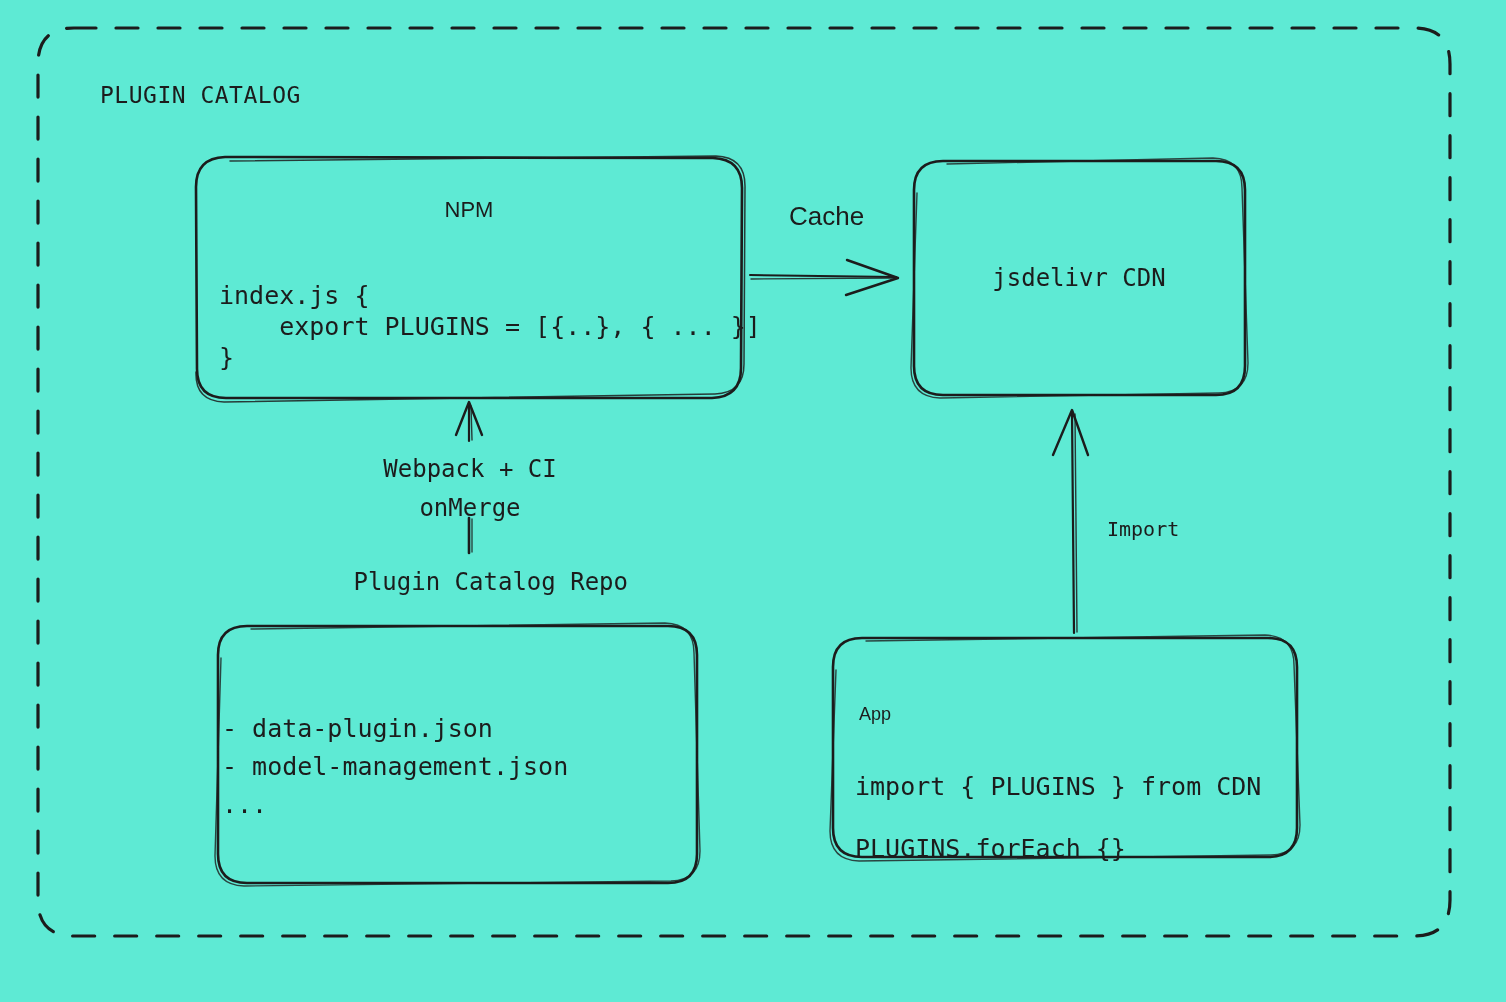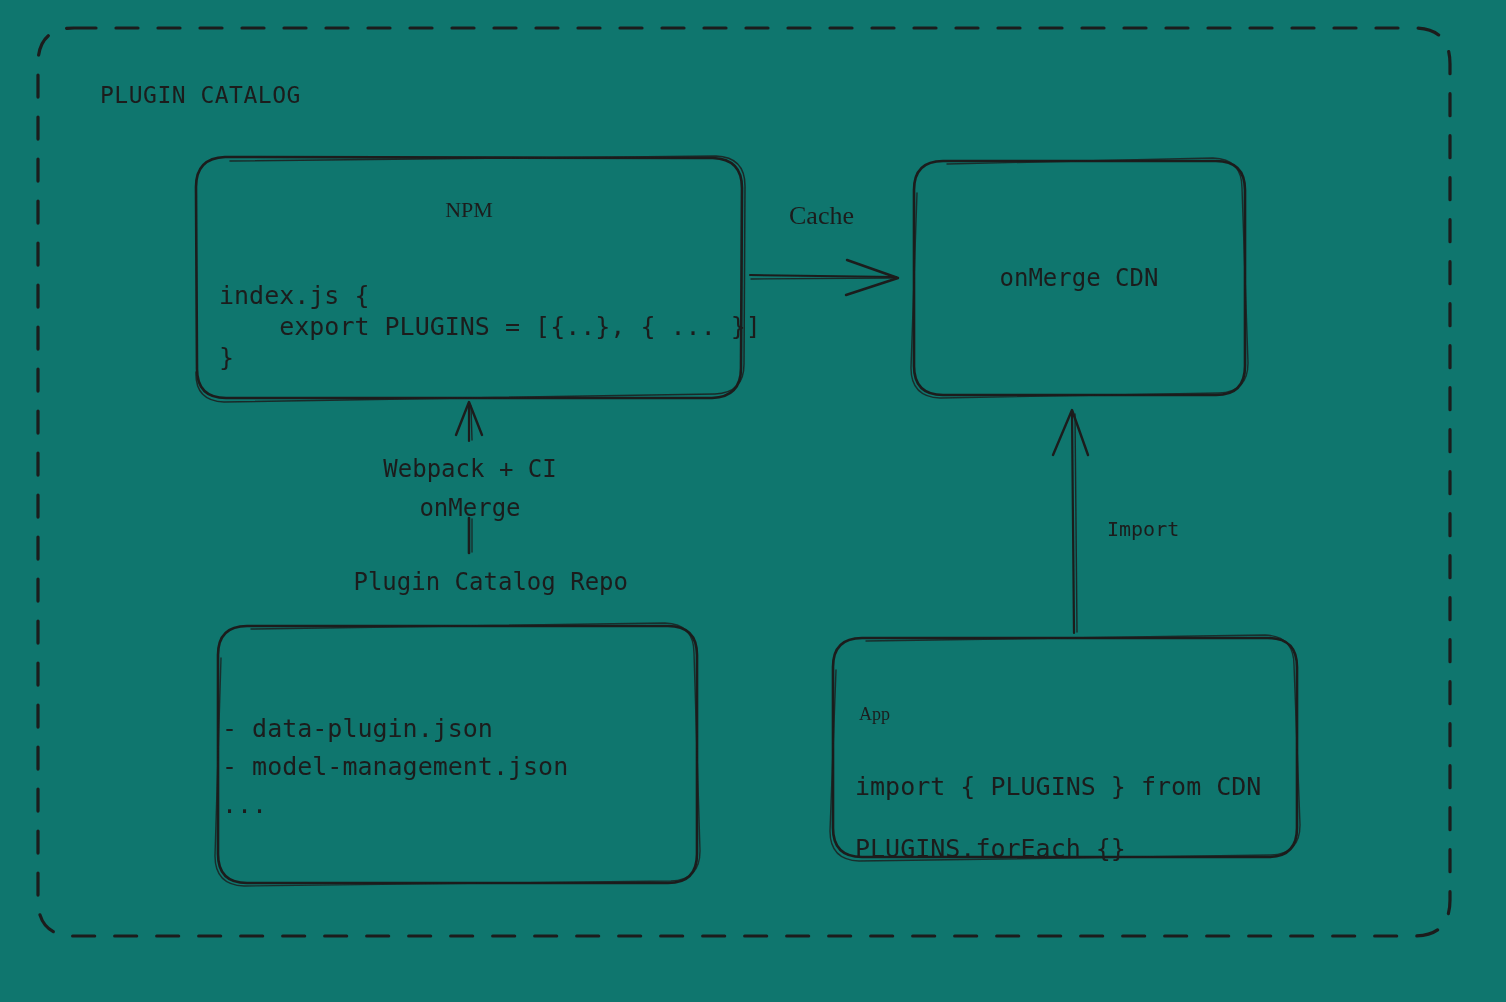--- a/index.html
+++ b/index.html
@@ -4,42 +4,42 @@
 <style>
   html, body {
     margin: 0;
     padding: 0;
     background: #ffffff;
   }
   #canvas {
     position: relative;
     width: 1506px;
     height: 1002px;
-    background: #0f766e;
+    background: #5eead4;
     overflow: hidden;
     font-family: "DejaVu Sans Mono", monospace;
   }
   #sketch {
     position: absolute;
     left: 0; top: 0;
     width: 1506px;
     height: 1002px;
     pointer-events: none;
   }
   .txt {
     position: absolute;
     color: #1c1c1c;
     white-space: pre;
     line-height: 1.0;
   }
   .mono {
     font-family: "DejaVu Sans Mono", monospace;
   }
   .sans {
-    font-family: Liberation Serif, serif;
+    font-family: Liberation Sans, sans-serif;
   }
 
   
   #container-title {
     left: 100px;
     top: 84px;
     font-size: 23px;
     letter-spacing: 0.5px;
   }
 
@@ -177,21 +177,21 @@
     </g>
   </svg>
 
   <div class="txt mono" id="container-title">PLUGIN CATALOG</div>
 
   <div class="txt sans" id="npm-title">NPM</div>
   <div class="txt mono" id="npm-code">index.js {
     export PLUGINS = [{..}, { ... }]
 }</div>
 
-  <div class="txt mono" id="cdn-title">onMerge CDN</div>
+  <div class="txt mono" id="cdn-title">jsdelivr CDN</div>
 
   <div class="txt sans" id="cache-label">Cache</div>
   <div class="txt mono" id="webpack-label">Webpack + CI
 onMerge</div>
   <div class="txt mono" id="import-label">Import</div>
 
   <div class="txt mono" id="repo-label">Plugin Catalog Repo</div>
   <div class="txt mono" id="repo-list">- data-plugin.json
 - model-management.json
 ...</div>

